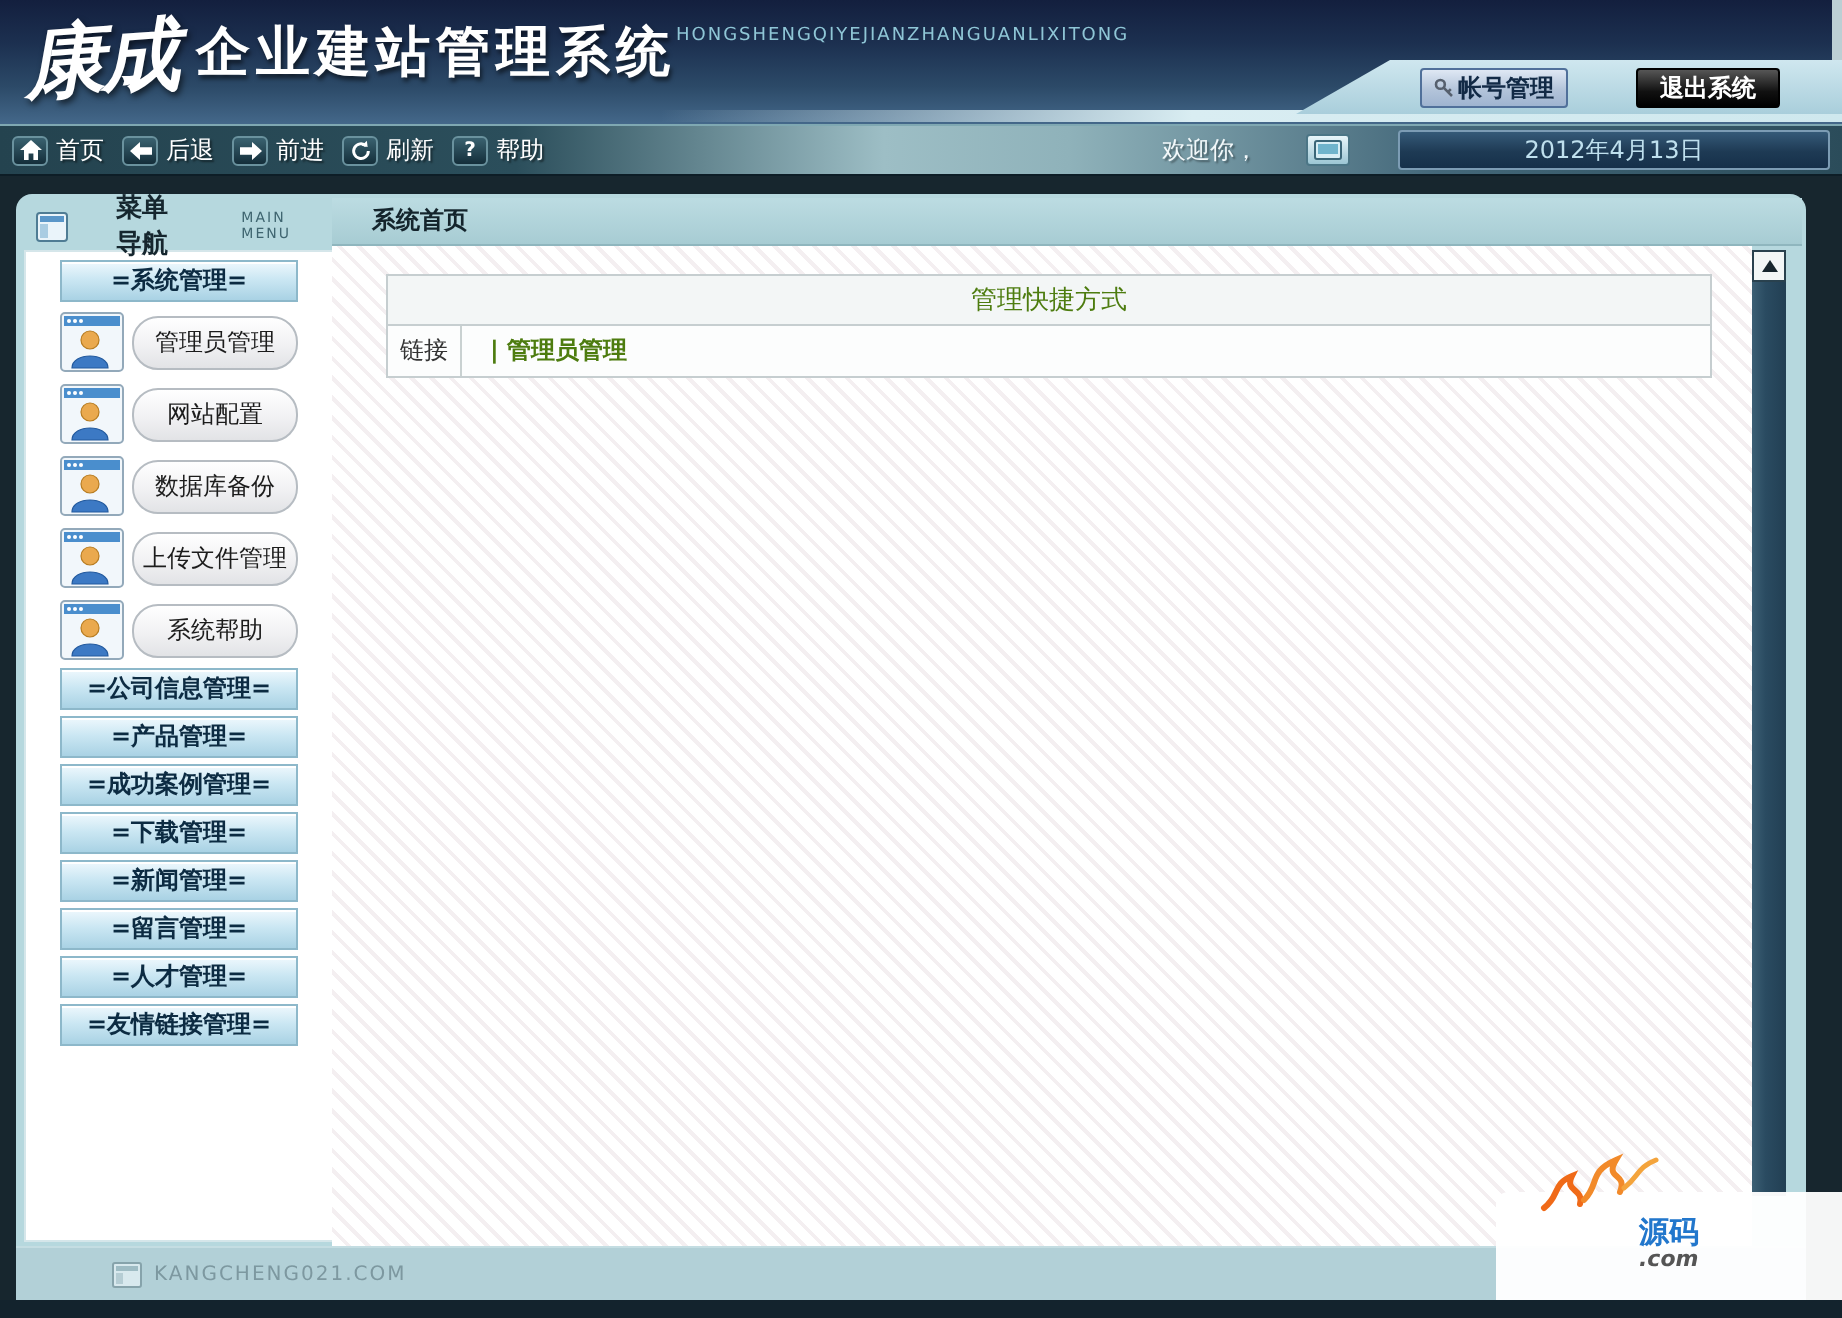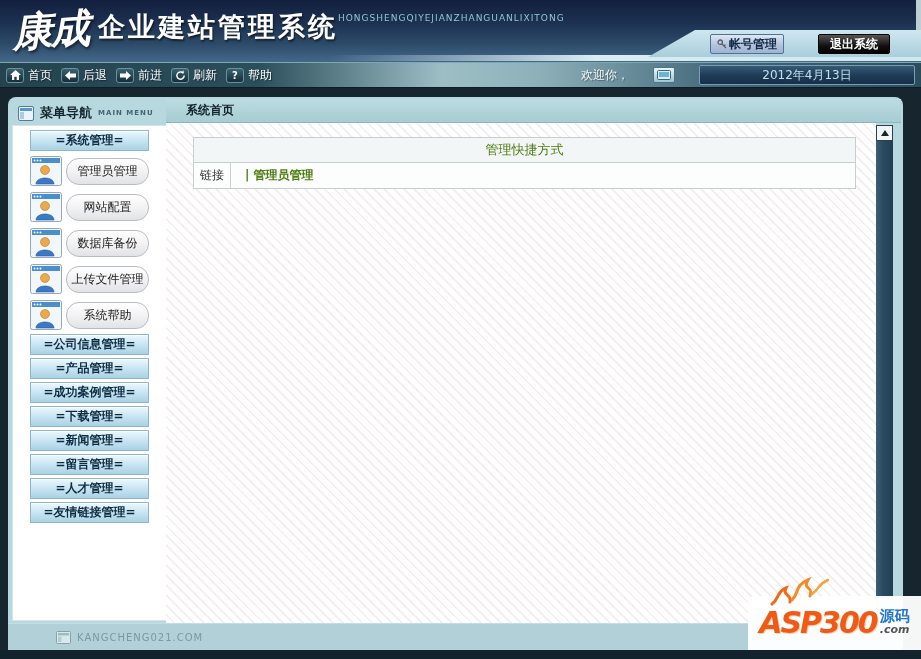--- a/index.html
+++ b/index.html
@@ -52,23 +52,23 @@
   .date-box { width:216px; height:20px; background:linear-gradient(180deg,#355a78 0%,#1e3a54 55%,#16304a 100%);
     border:1px solid #7c9cb4; border-radius:2px; color:#bfe0ee; font-size:12px;
     display:flex; align-items:center; justify-content:center;text-align:center; }
 
   
   .panel { position:absolute; left:8px; top:97px; width:895px; height:553px;
     background:#b6d8de; border-radius:8px 8px 0 0; }
 
   
   .sidebar { position:absolute; left:4px; top:4px; width:146px; }
-  .side-head { height:24px; display:flex; align-items:center; gap:6px; padding-left:6px; }
+  .side-head { height:24px; display:flex; align-items:center; gap:24px; padding-left:6px; }
   .side-head .t1 { font-size:13px; font-weight:bold; color:#15262e; }
-  .side-head .t2 { font-size:7px; font-weight:bold; color:#3f6570; letter-spacing:1px; }
+  .side-head .t2 { font-size:7px; font-weight:normal; color:#3f6570; letter-spacing:1px; }
   .side-box { background:#fff; border:1px solid #d5e6ea; width:155px; height:496px; padding:2px 16px; }
   .section-bar { height:21px; margin:2px 1px 3px 1px;
     background:linear-gradient(180deg,#eef8fd 0%,#cbe7f3 45%,#a9d2e4 100%);
     border:1px solid #8db8ca; box-shadow:inset 0 1px 0 #fff;
     display:flex; align-items:center; justify-content:center;
     font-size:12px; font-weight:bold; color:#0c2b42; cursor:pointer; }
   .menu-item { height:34px; margin:2px 1px; display:flex; align-items:center; gap:4px; cursor:pointer; }
   .mi-icon { width:32px; height:30px; flex:none; }
   .mi-label { flex:1; height:27px; background:linear-gradient(180deg,#ffffff 0%,#f1f1f3 55%,#e2e3e6 100%);
     border:1px solid #b6bcc2; border-radius:13px; display:flex; align-items:center; justify-content:center;
@@ -343,20 +343,19 @@
   <div class="bottom-strip"></div>
 
   <div class="watermark">
     <span class="wm-flame">
       <svg width="70" height="34" viewBox="0 0 70 34">
           <path d="M6 30 C14 24 10 18 20 14 C16 22 26 20 24 28" fill="none" stroke="#f06a18" stroke-width="3" stroke-linecap="round"></path>
           <path d="M26 26 C34 18 28 12 42 6 C36 16 48 12 44 22" fill="none" stroke="#f28a2a" stroke-width="3" stroke-linecap="round"></path>
           <path d="M46 20 C54 14 52 10 62 6" fill="none" stroke="#f4a43c" stroke-width="2.5" stroke-linecap="round"></path>
         </svg>
     </span>
-    <span class="wm-brand">ASP300</span>
     <span class="wm-col">
       <span class="wm-cn">源码</span>
       <span class="wm-com">.com</span>
     </span>
   </div>
 
 </div>
 
 </body></html>

